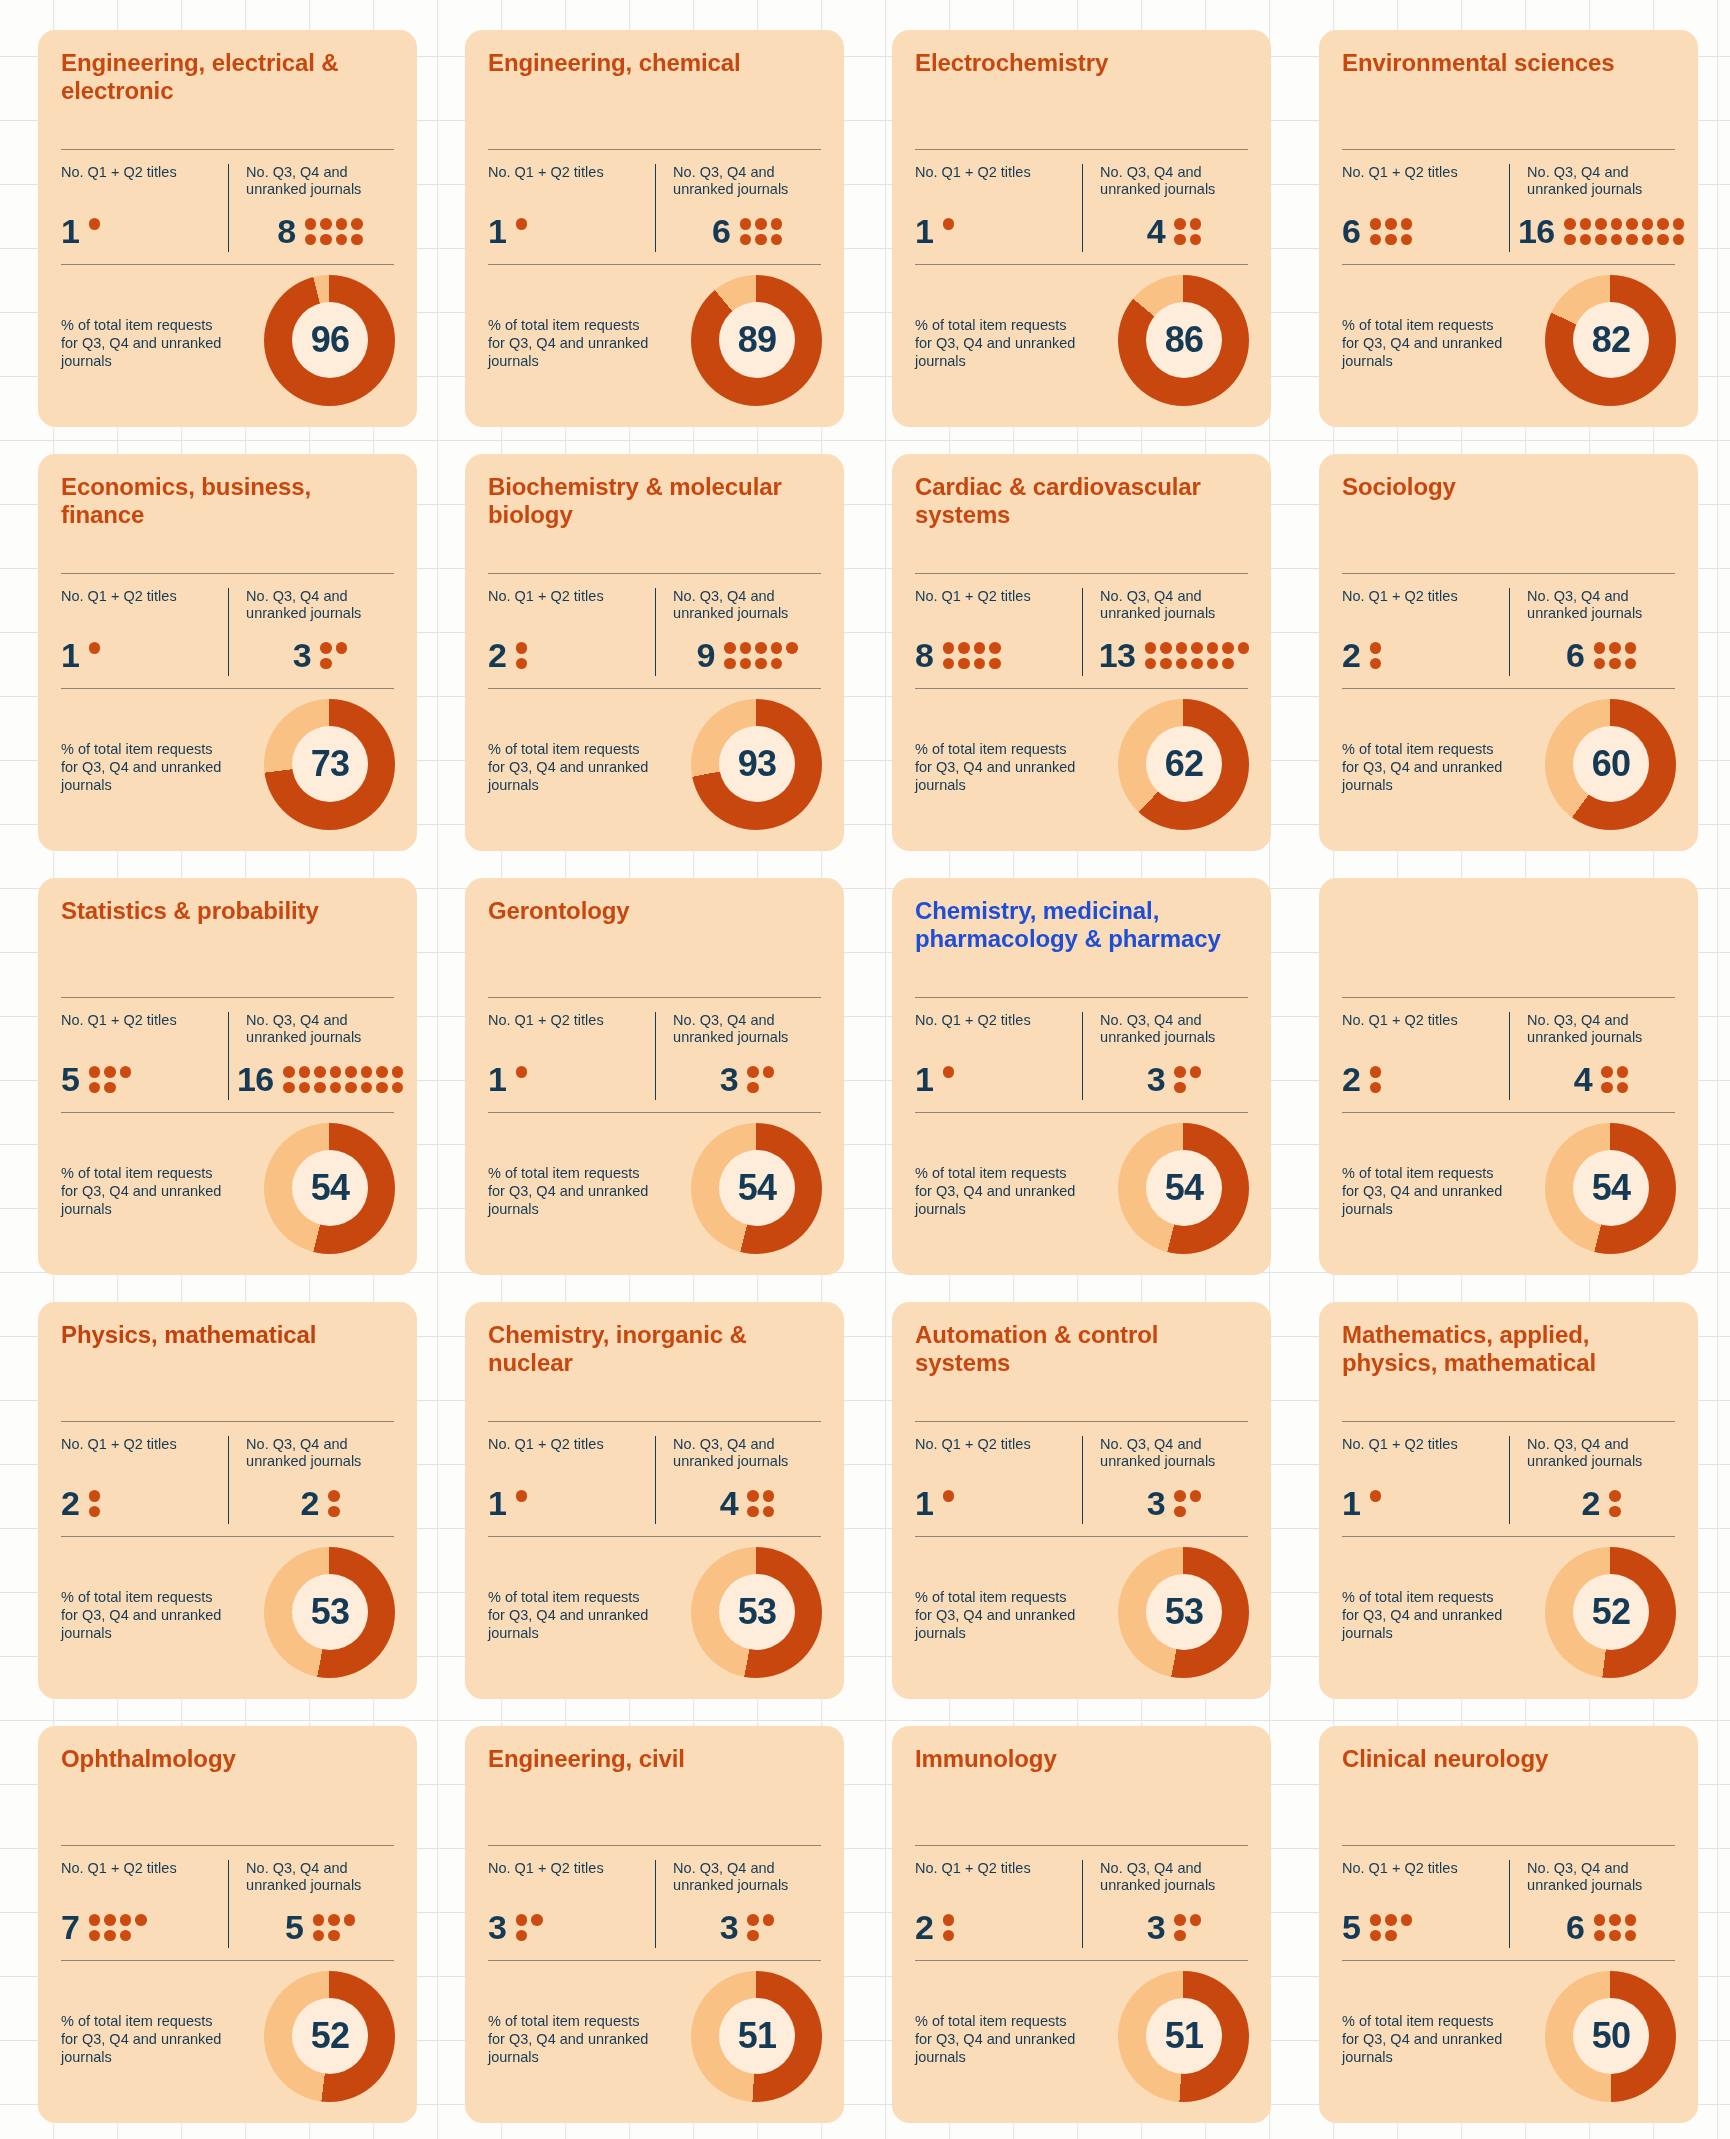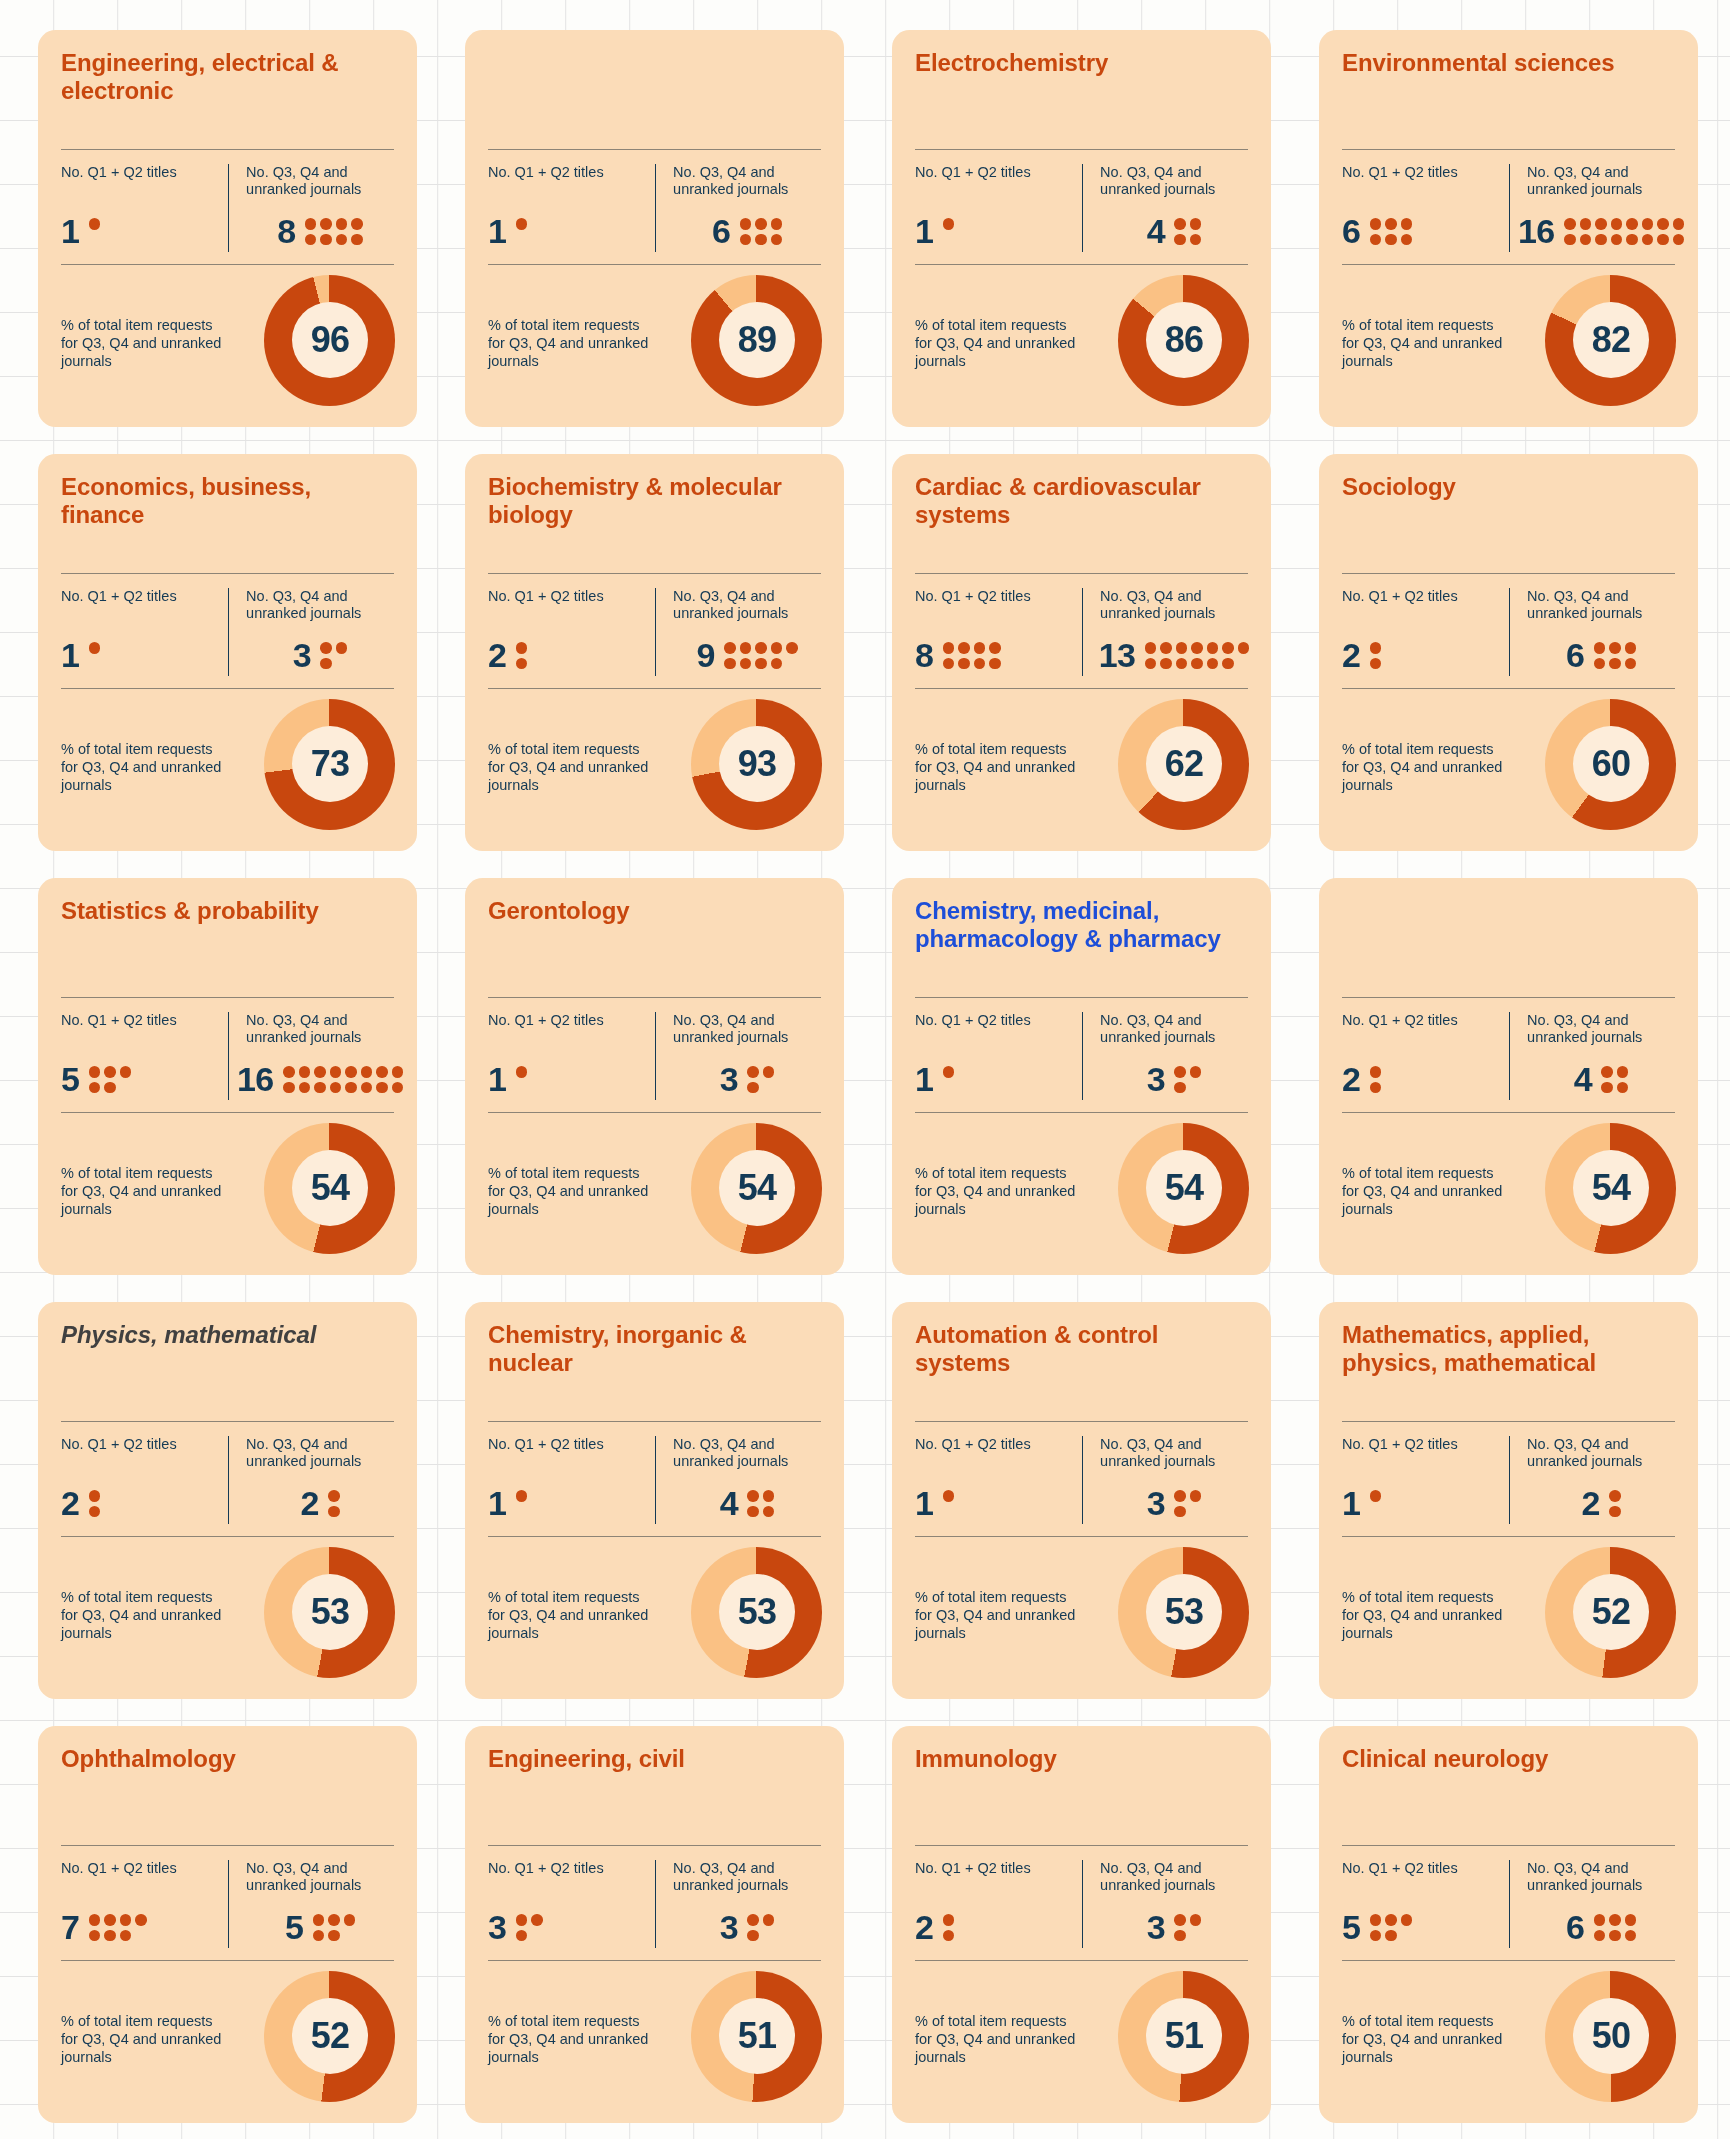--- a/index.html
+++ b/index.html
@@ -231,20 +231,21 @@
           <div class="donut" style="background: conic-gradient(rgb(200, 71, 14) 0deg, rgb(200, 71, 14) 345.6deg, rgb(250, 193, 132) 345.6deg, rgb(250, 193, 132) 360deg);">
             <div class="donut-hole" style="background: rgb(253, 237, 218);">
               <div class="donut-number" style="color: rgb(20, 58, 85);">96</div>
             </div>
           </div>
         </div>
       </div>
     </div>
     <div class="card" style="background: rgb(251, 220, 184);">
       <div class="title-block">
+        <div class="card-title" style="color: rgb(200, 71, 14);">Engineering, chemical</div>
         <div class="rule-top"></div>
       </div>
       <div class="stats-row">
         <div class="stat-col">
           <div class="stat-label" style="color: rgb(20, 58, 85);">No. Q1 + Q2 titles</div>
           <div class="stat-value-row">
             <div class="stat-number" style="color: rgb(20, 58, 85);">1</div>
             <div class="dot-grid">
               <div class="dot-row">
                 <span class="dot" style="background: rgb(204, 75, 17);"></span>
@@ -810,21 +811,21 @@
           <div class="donut" style="background: conic-gradient(rgb(200, 71, 14) 0deg, rgb(200, 71, 14) 194.4deg, rgb(250, 193, 132) 194.4deg, rgb(250, 193, 132) 360deg);">
             <div class="donut-hole" style="background: rgb(253, 237, 218);">
               <div class="donut-number" style="color: rgb(20, 58, 85);">54</div>
             </div>
           </div>
         </div>
       </div>
     </div>
     <div class="card" style="background: rgb(251, 220, 184);">
       <div class="title-block">
-        <div class="card-title" style="color: #404040; font-style: italic;">Physics, mathematical</div>
+        <div class="card-title" style="color: #c2410c;">Physics, mathematical</div>
         <div class="rule-top"></div>
       </div>
       <div class="stats-row">
         <div class="stat-col">
           <div class="stat-label" style="color: rgb(20, 58, 85);">No. Q1 + Q2 titles</div>
           <div class="stat-value-row">
             <div class="stat-number" style="color: rgb(20, 58, 85);">2</div>
             <div class="dot-grid">
               <div class="dot-row">
                 <span class="dot" style="background: rgb(204, 75, 17);"></span>

